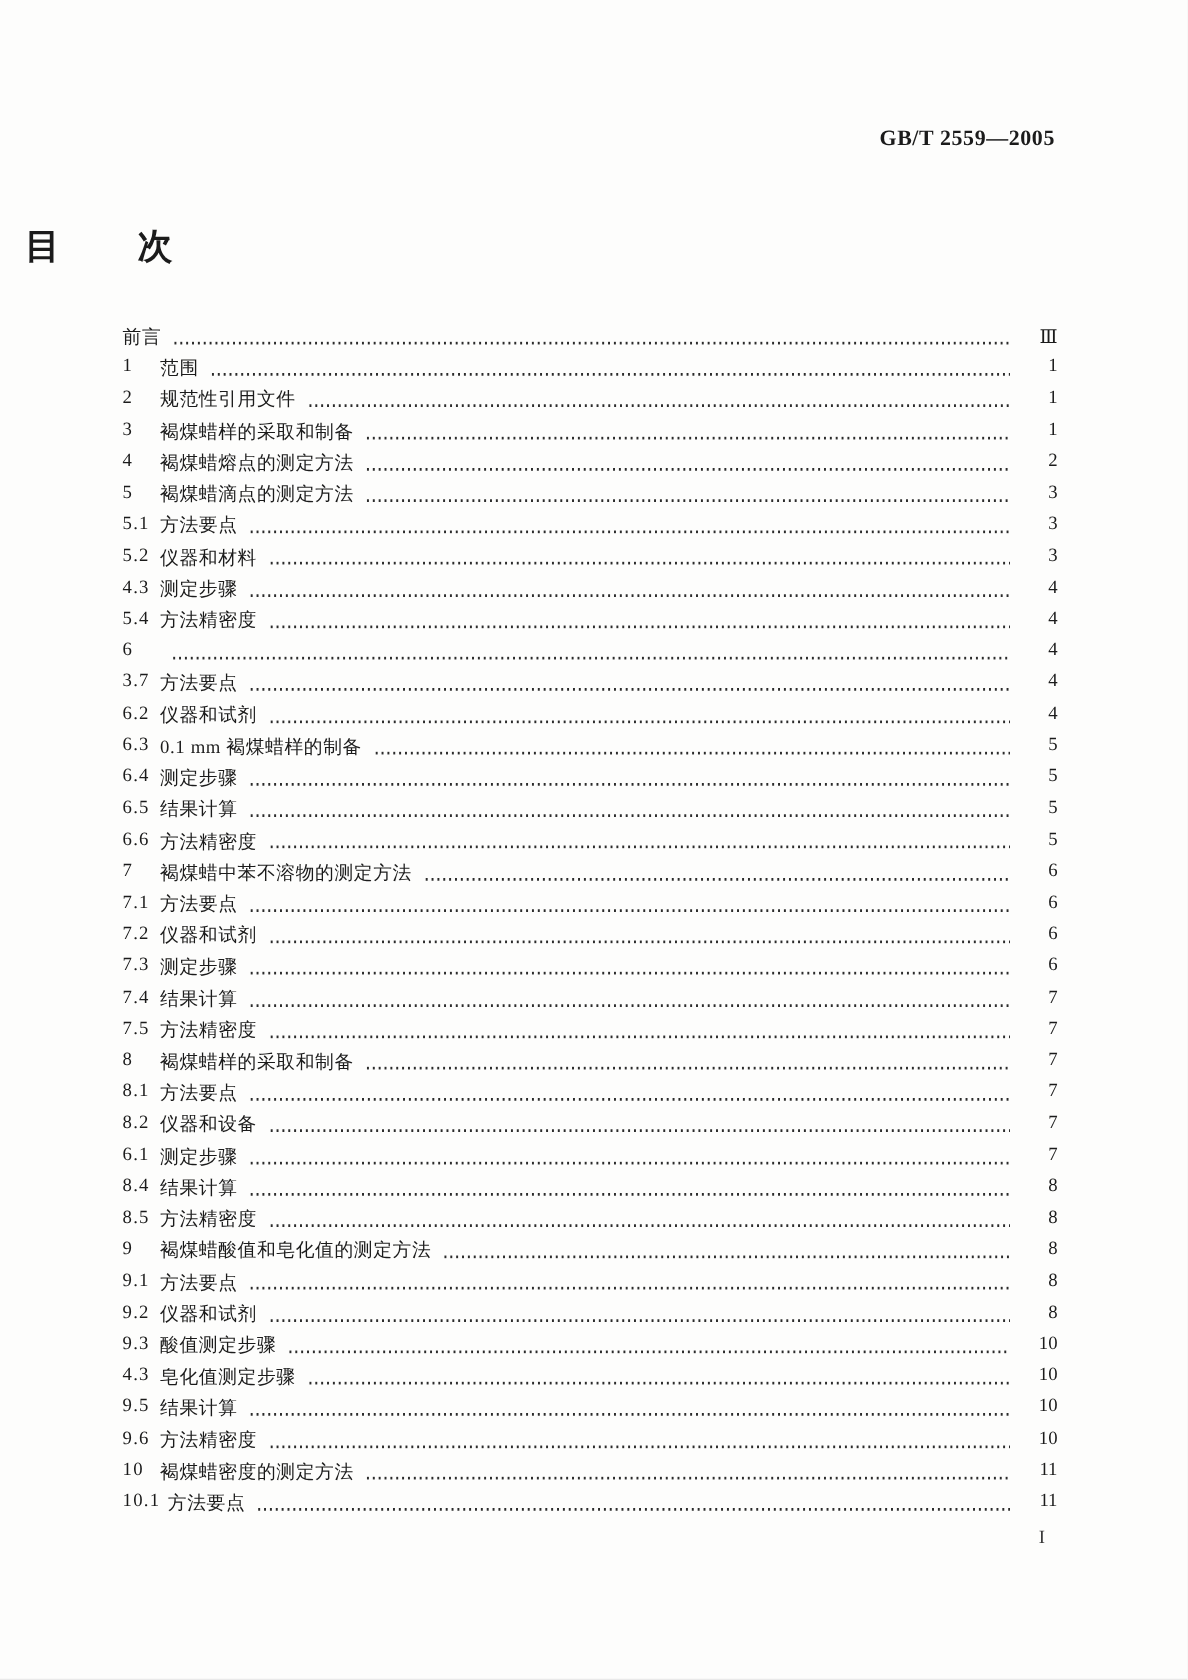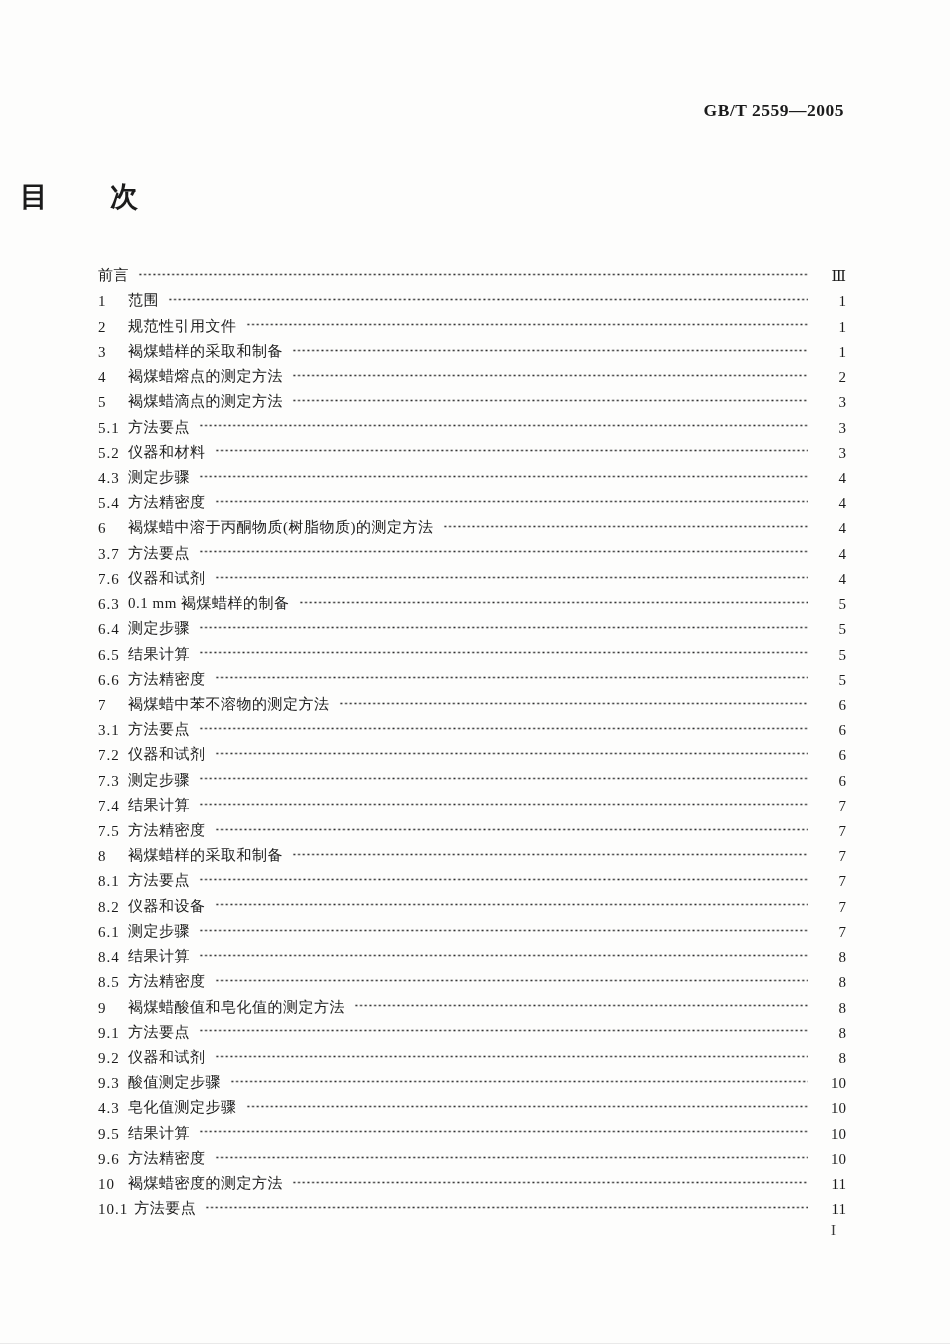--- a/index.html
+++ b/index.html
@@ -22,21 +22,21 @@
     position:absolute; top:178px; left:0; width:100%;
     text-align:left;
     font-size:28px; font-weight:bold;
     letter-spacing:2px;
     margin-left:20px;
   }
   .toc {
     position:absolute; top:260px; left:98px; right:104px;
   }
   .toc-row {
-    display:flex; align-items:flex-end;
+    display:flex; align-items:flex-start;
     height:25.23px;
     font-size:15px;
     white-space:nowrap;
   }
   .toc-num {
     display:inline-block;
     min-width:24px;
     margin-right:6px;
     letter-spacing:1px;
   }
@@ -125,32 +125,31 @@
     <span class="toc-page">4</span>
   </div>
       <div class="toc-row">
     <span class="toc-num">5.4</span>
     <span class="toc-label">方法精密度</span>
     <span class="toc-leader"></span>
     <span class="toc-page">4</span>
   </div>
       <div class="toc-row">
     <span class="toc-num">6</span>
-    <span class="toc-label">褐煤蜡中溶于丙酮物质(树脂物质)的测定方法</span>
     <span class="toc-leader"></span>
     <span class="toc-page">4</span>
   </div>
       <div class="toc-row">
     <span class="toc-num">3.7</span>
     <span class="toc-label">方法要点</span>
     <span class="toc-leader"></span>
     <span class="toc-page">4</span>
   </div>
       <div class="toc-row">
-    <span class="toc-num">7.6</span>
+    <span class="toc-num">6.2</span>
     <span class="toc-label">仪器和试剂</span>
     <span class="toc-leader"></span>
     <span class="toc-page">4</span>
   </div>
       <div class="toc-row">
     <span class="toc-num">6.3</span>
     <span class="toc-label">0.1 mm 褐煤蜡样的制备</span>
     <span class="toc-leader"></span>
     <span class="toc-page">5</span>
   </div>
@@ -172,21 +171,21 @@
     <span class="toc-leader"></span>
     <span class="toc-page">5</span>
   </div>
       <div class="toc-row">
     <span class="toc-num">7</span>
     <span class="toc-label">褐煤蜡中苯不溶物的测定方法</span>
     <span class="toc-leader"></span>
     <span class="toc-page">6</span>
   </div>
       <div class="toc-row">
-    <span class="toc-num">3.1</span>
+    <span class="toc-num">7.1</span>
     <span class="toc-label">方法要点</span>
     <span class="toc-leader"></span>
     <span class="toc-page">6</span>
   </div>
       <div class="toc-row">
     <span class="toc-num">7.2</span>
     <span class="toc-label">仪器和试剂</span>
     <span class="toc-leader"></span>
     <span class="toc-page">6</span>
   </div>

